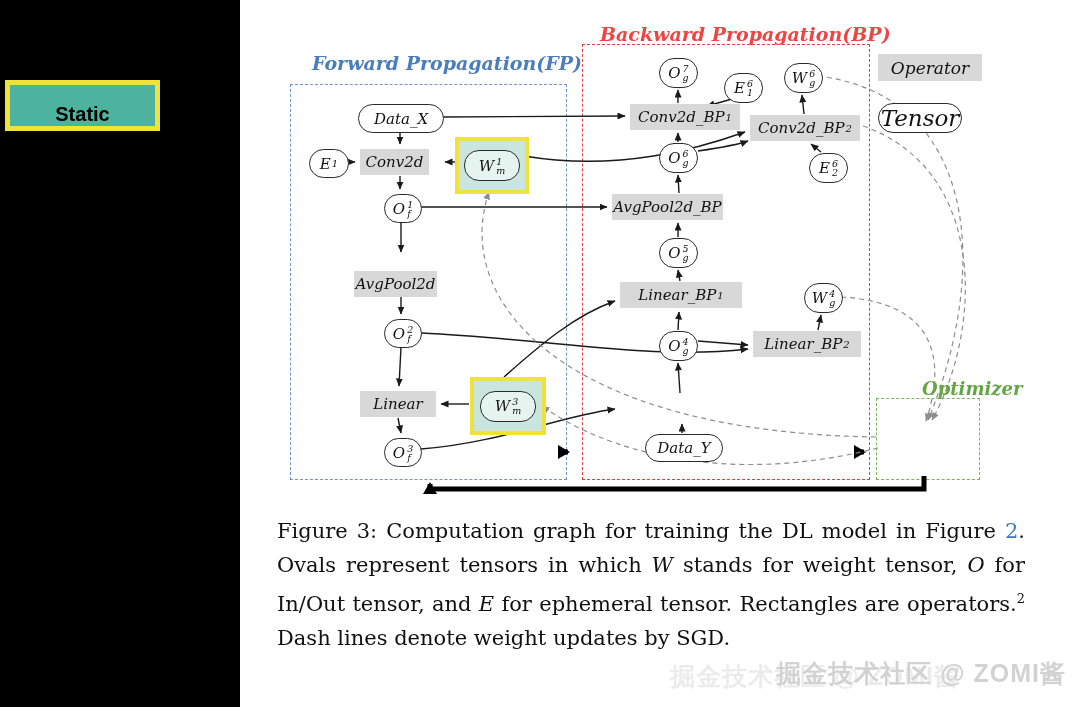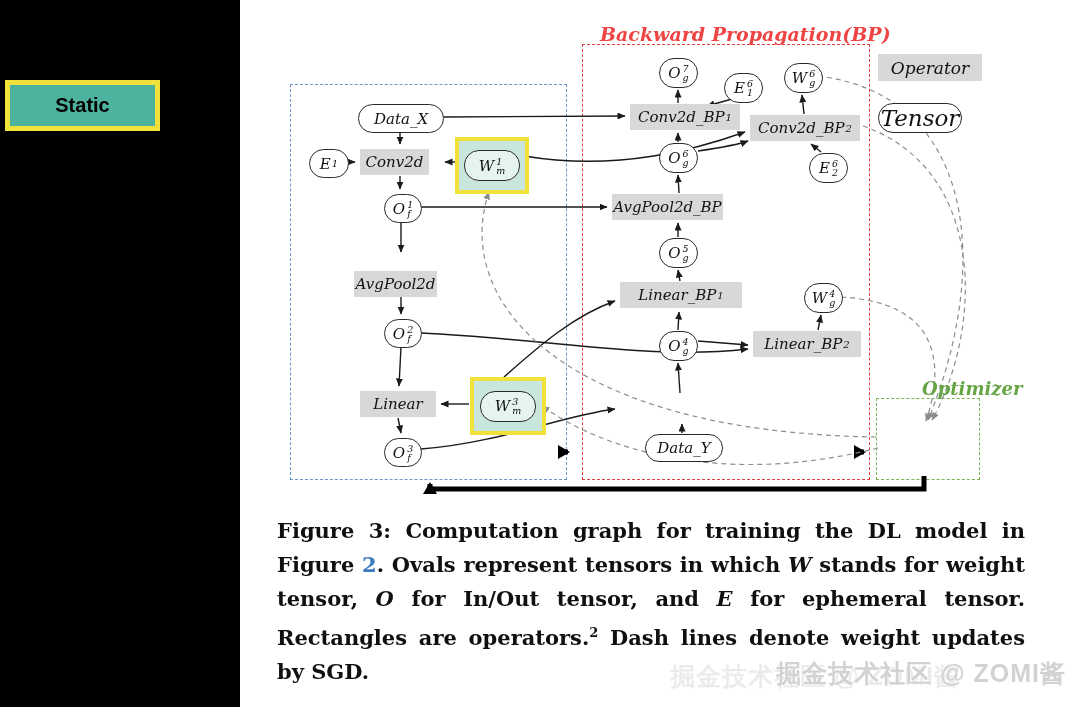--- a/index.html
+++ b/index.html
@@ -1,38 +1,38 @@
 <!DOCTYPE html>
 <html><head>
 <meta charset="utf-8">
 <style>
   html,body{margin:0;padding:0}
   .stage{position:relative;width:1080px;height:707px;background:#fff;overflow:hidden;font-family:"DejaVu Serif",serif;color:#111}
   .sidebar{position:absolute;left:0;top:0;width:240px;height:707px;background:#000}
-  .static-badge{position:absolute;left:5px;top:80px;width:145px;height:41px;background:#4db39e;border:5px solid #f1e23b;display:flex;align-items:center;justify-content:center;font:600 20px "Liberation Sans",sans-serif;color:#000}
+  .static-badge{position:absolute;left:5px;top:80px;width:145px;height:41px;background:#4db39e;border:5px solid #f1e23b;display:flex;align-items:flex-end;justify-content:center;font:600 20px "Liberation Sans",sans-serif;color:#000}
   .region{position:absolute;background:transparent}
   .fp-box{left:290px;top:84px;width:275px;height:394px;border:1.6px dashed #6f93cc}
   .bp-box{left:582px;top:44px;width:286px;height:434px;border:1.6px dashed #e24040}
   .opt-box{left:876px;top:398px;width:102px;height:80px;border:1.6px dashed #79b552}
   .rlabel{position:absolute;font:600 italic 19px "DejaVu Serif",serif;white-space:nowrap}
   .fp-label{left:312px;top:52px;color:#4a7ebb}
   .bp-label{left:600px;top:23px;color:#ef4444}
   .opt-label{left:922px;top:378px;color:#66a546;font-size:18px}
   .edges{position:absolute;left:0;top:0;pointer-events:none}
   .oval{position:absolute;background:#fff;border:1.4px solid #2a2a2a;border-radius:15px;display:flex;align-items:center;justify-content:center;font:italic 15px "DejaVu Serif",serif;white-space:nowrap}
   .op{position:absolute;background:#d8d8d8;display:flex;align-items:center;justify-content:center;font:italic 15px "DejaVu Serif",serif;white-space:nowrap}
   .hl{position:absolute;border:4px solid #f1e23b;background:#c8e6dd;display:flex;align-items:center;justify-content:center}
   .hl .oval{position:static;background:#e6f4ef}
   .hl .op{position:static;background:#d3ddd9}
   .ss{display:inline-flex;flex-direction:column;align-items:flex-start;justify-content:center;font-size:9.5px;line-height:9px;margin-left:2px;font-style:italic}
   .isp{font-size:10px;vertical-align:6px;margin-left:1px}
   .isb{font-size:10px;vertical-align:-4px;margin-left:1px}
   .legend-op{left:878px;top:54px;width:104px;height:27px;font-size:17px}
   .legend-tn{left:878px;top:103px;width:82px;height:28px;font-size:23px}
-  .caption{position:absolute;left:277px;top:514px;width:748px;font-family:"DejaVu Serif",serif;font-weight:700;font-size:21px;line-height:34px;text-align:justify;color:#101010}
+  .caption{position:absolute;left:277px;top:514px;width:748px;font-family:"DejaVu Serif",serif;font-weight:400;font-size:21px;line-height:34px;text-align:justify;color:#101010}
   .caption .mi{font-style:italic}
   .caption .ref{color:#3a7bbf}
   .caption sup{font-size:13px}
   .wm{position:absolute;top:657px;right:14px;font:700 25px "Liberation Sans",sans-serif;color:#cfcfcf;opacity:.92;letter-spacing:1px;text-shadow:0 0 2px #fff;white-space:nowrap}
   .wm-echo{right:120px;top:660px;opacity:.4}
 </style>
 </head>
 <body>
 
 <div class="stage">
@@ -97,20 +97,21 @@
     </g>
     <g stroke="#8d8d8d" stroke-width="1.2" fill="none" stroke-dasharray="5 4">
       <path d="M818,76 C975,95 992,265 928,420" marker-end="url(#mG)"></path>
       <path d="M841,297 C932,302 948,355 926,421" marker-end="url(#mG)"></path>
       <path d="M863,126 C988,170 982,330 932,420" marker-end="url(#mG)"></path>
       <path d="M878,448 C720,488 600,448 542,406" marker-end="url(#mG)"></path>
       <path d="M876,437 C560,432 452,300 489,192" marker-end="url(#mG)"></path>
     </g>
   </svg>
 
+  <div class="rlabel fp-label">Forward Propagation(FP)</div>
   <div class="rlabel bp-label">Backward Propagation(BP)</div>
   <div class="rlabel opt-label">Optimizer</div>
 
   <div class="op legend-op">
       <span>Operator</span>
     </div>
   <div class="oval legend-tn">
       <span>Tensor</span>
     </div>
 

